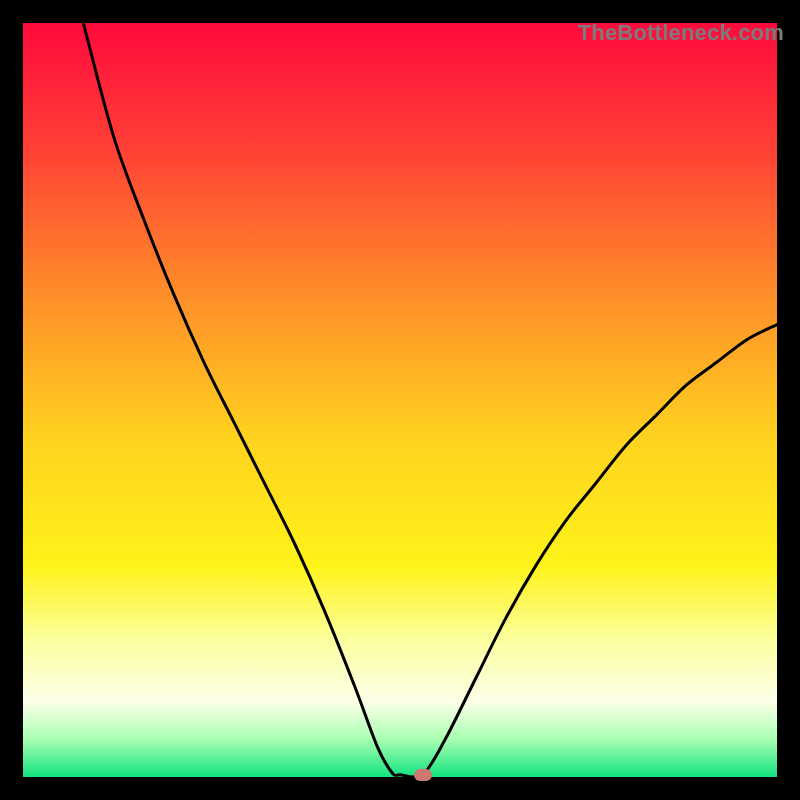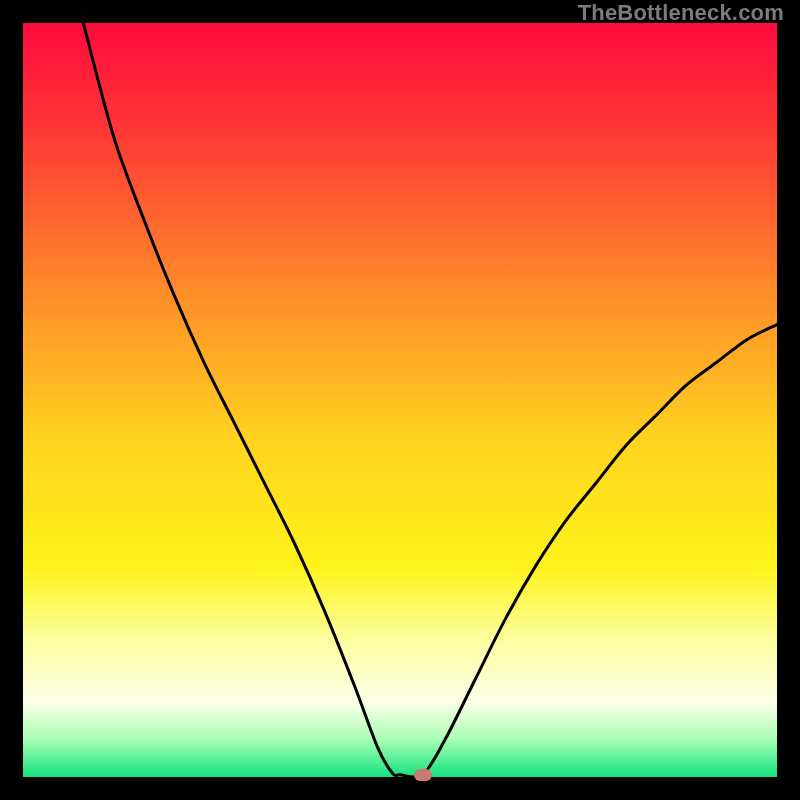--- a/index.html
+++ b/index.html
@@ -18,21 +18,21 @@
   }
   .plot-area {
     position: absolute;
     left: 23px;
     top: 23px;
     width: 754px;
     height: 754px;
   }
   .watermark {
     position: absolute;
-    top: 0;
+    top: 20px;
     right: 16px;
     font-family: Arial, Helvetica, sans-serif;
     font-size: 22px;
     font-weight: 600;
     color: #7b7b7b;
     letter-spacing: 0.2px;
   }
   .marker {
     position: absolute;
     width: 18px;

